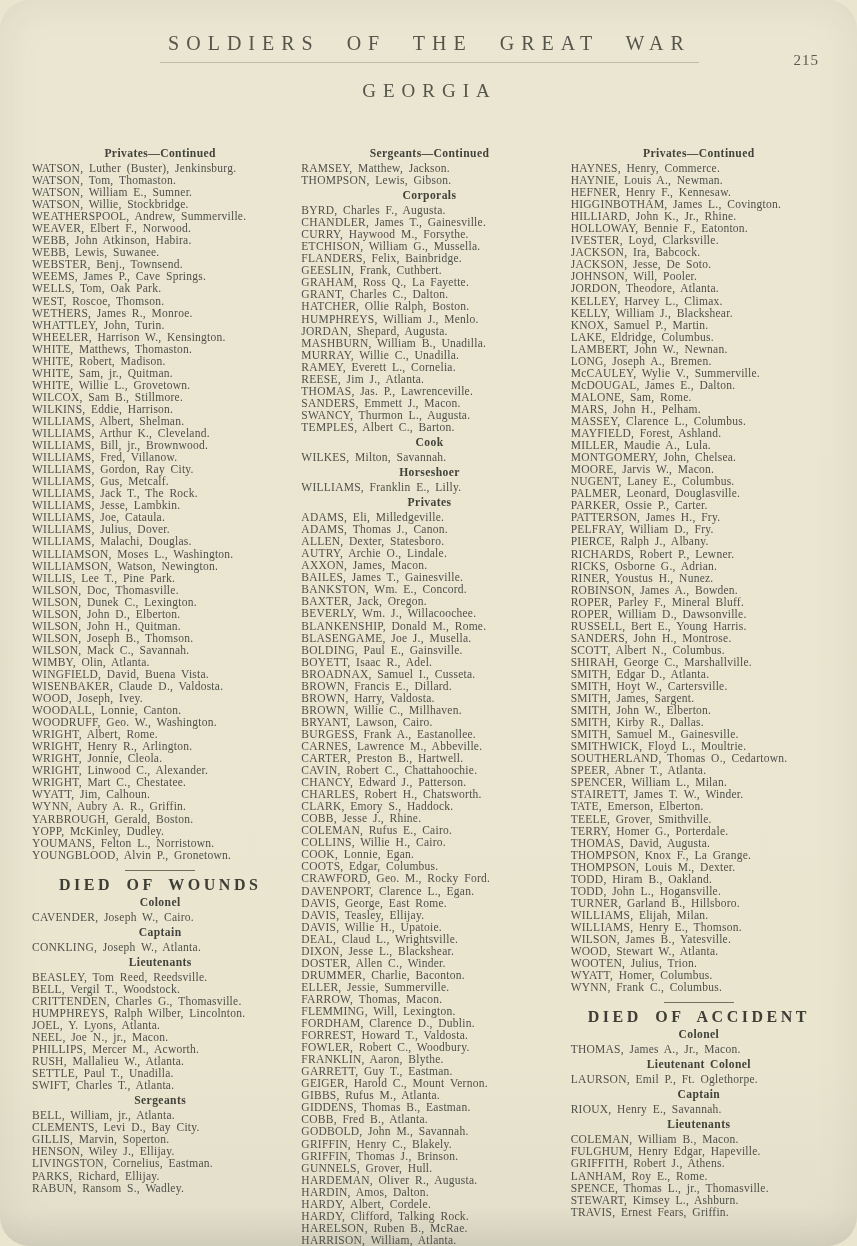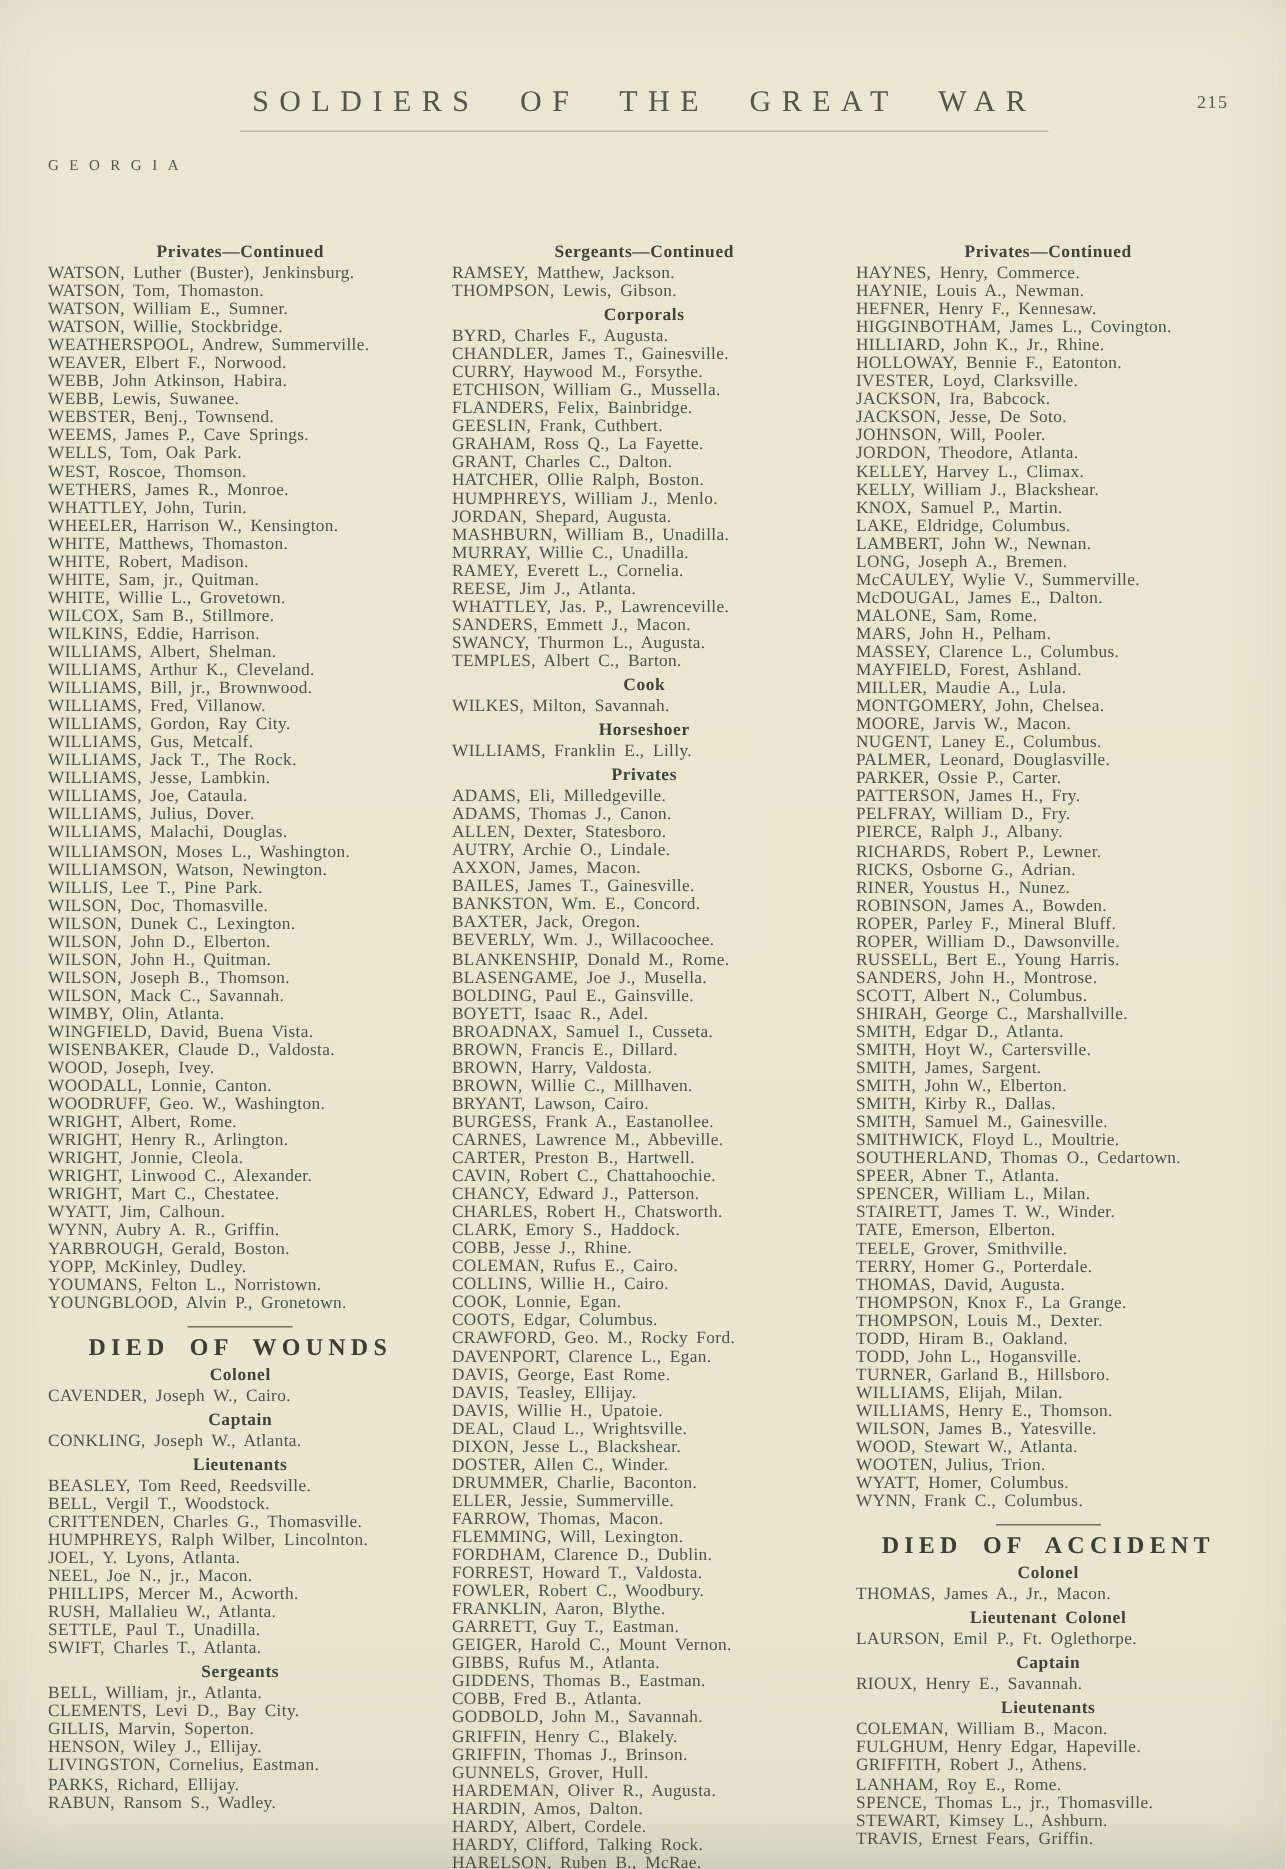--- a/index.html
+++ b/index.html
@@ -9,36 +9,38 @@
     font-family:"Liberation Serif","DejaVu Serif",serif;
     color:#50504a;
     position:relative;
   }
   .page{
     width:857px;height:1246px;
     background:linear-gradient(180deg,#eae6d1 0%,#e9e5cf 85%,#e3dfca 97%,#d6d3c2 100%);
     box-shadow:inset 0 0 40px rgba(120,115,90,.12);
     position:relative;
     box-sizing:border-box;
-    padding:57px 30px 6px 32px;
+    padding:32px 30px 6px 32px;
+    border-radius:30px;
   }
   .header{position:relative;text-align:center;height:34px;}
   .title{
     display:inline-block;
     font-size:20px;color:#55554b;
     letter-spacing:7px;word-spacing:15px;
     border-bottom:1px solid rgba(110,105,85,.35);
     padding:0 8px 7px 8px;
   }
   .page-number{
-    position:absolute;right:8px;top:4px;
-    font-size:12px;letter-spacing:1px;color:#5a5a50;
+    position:absolute;right:8px;top:20px;
+    font-size:15px;letter-spacing:1px;color:#5a5a50;
   }
   .state-heading{
-    font-size:10px;letter-spacing:7px;
+    text-align:center;
+    font-size:19px;letter-spacing:7px;
     color:#55554b;
     margin:14px 0 16px 0;
   }
   .columns{display:flex;gap:13px;align-items:flex-start;}
   .column{flex:1 1 0;min-width:0;margin-top:26px;}
   .rank-heading{
     font-weight:bold;text-align:center;
     font-size:11.6px;color:#42423a;
     letter-spacing:.4px;word-spacing:2px;
     margin:3px 0 2px 0;line-height:13px;
@@ -169,21 +171,21 @@
         <div class="entry">GEESLIN, Frank, Cuthbert.</div>
         <div class="entry">GRAHAM, Ross Q., La Fayette.</div>
         <div class="entry">GRANT, Charles C., Dalton.</div>
         <div class="entry">HATCHER, Ollie Ralph, Boston.</div>
         <div class="entry">HUMPHREYS, William J., Menlo.</div>
         <div class="entry">JORDAN, Shepard, Augusta.</div>
         <div class="entry">MASHBURN, William B., Unadilla.</div>
         <div class="entry">MURRAY, Willie C., Unadilla.</div>
         <div class="entry">RAMEY, Everett L., Cornelia.</div>
         <div class="entry">REESE, Jim J., Atlanta.</div>
-        <div class="entry">WHATTLEY, Jas. P., Lawrenceville.</div>
+        <div class="entry">THOMAS, Jas. P., Lawrenceville.</div>
         <div class="entry">SANDERS, Emmett J., Macon.</div>
         <div class="entry">SWANCY, Thurmon L., Augusta.</div>
         <div class="entry">TEMPLES, Albert C., Barton.</div>
         <div class="rank-heading">Cook</div>
         <div class="entry">WILKES, Milton, Savannah.</div>
         <div class="rank-heading">Horseshoer</div>
         <div class="entry">WILLIAMS, Franklin E., Lilly.</div>
         <div class="rank-heading">Privates</div>
         <div class="entry">ADAMS, Eli, Milledgeville.</div>
         <div class="entry">ADAMS, Thomas J., Canon.</div>

